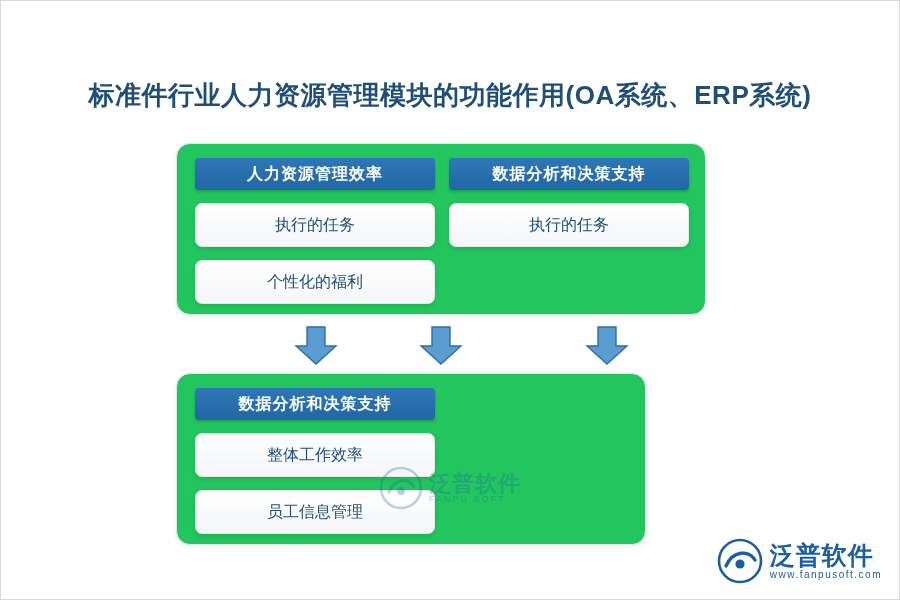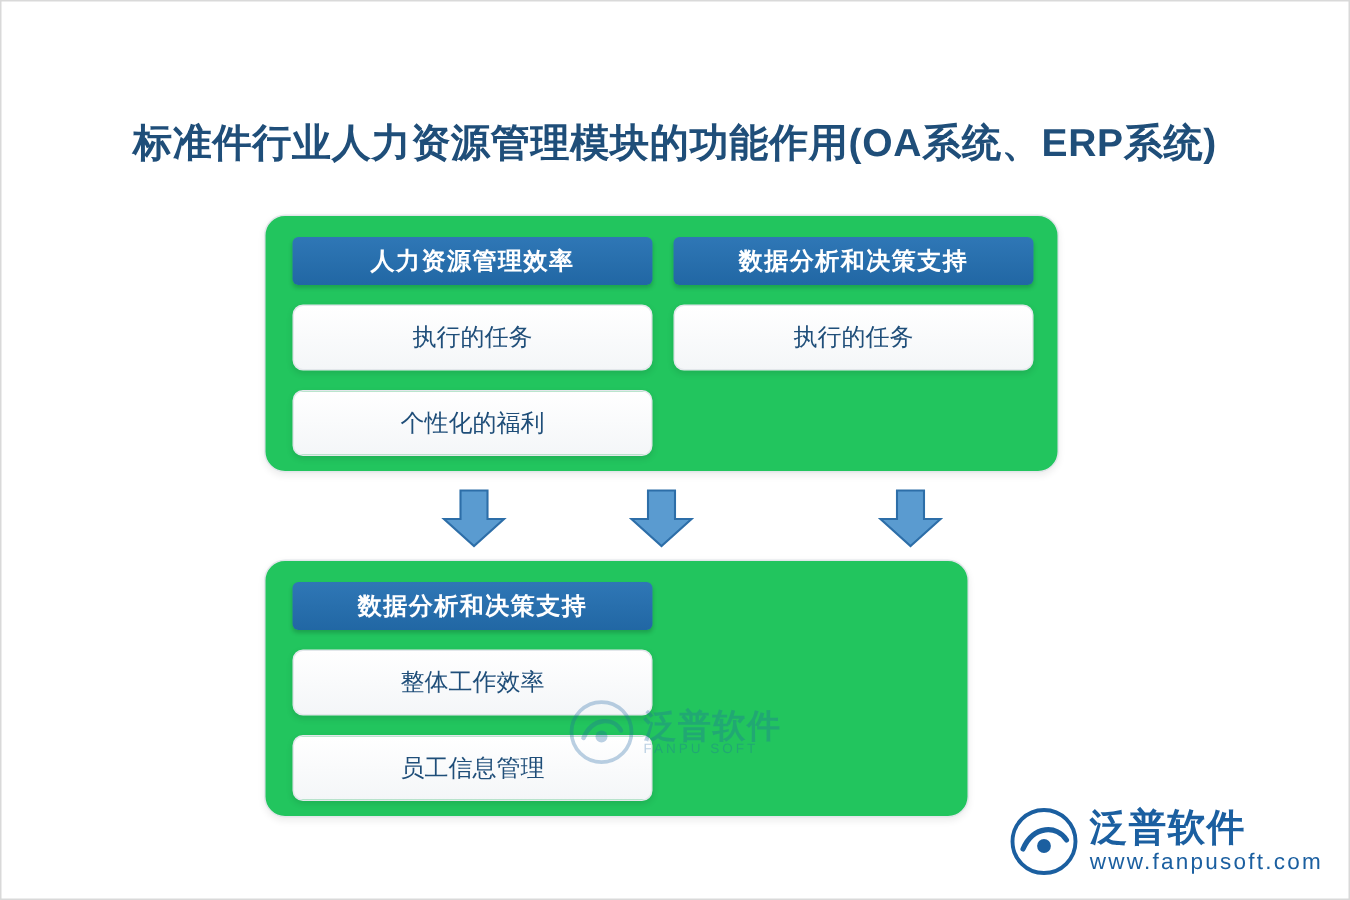--- a/index.html
+++ b/index.html
@@ -139,21 +139,21 @@
   }
   .logo .logo-mark { width: 46px; height: 46px; }
   .logo .logo-text { line-height: 1.1; }
   .logo .logo-cn {
     font-size: 25px;
     font-weight: bold;
     color: #1b5fa0;
     letter-spacing: 1px;
   }
   .logo .logo-en {
-    font-size: 15px;
+    font-size: 10px;
     color: #1b5fa0;
     letter-spacing: 1.5px;
   }
 </style>
 </head>
 <body>
 
 <div class="page-border"></div>
 
 <div class="title">标准件行业人力资源管理模块的功能作用(OA系统、ERP系统)</div>

